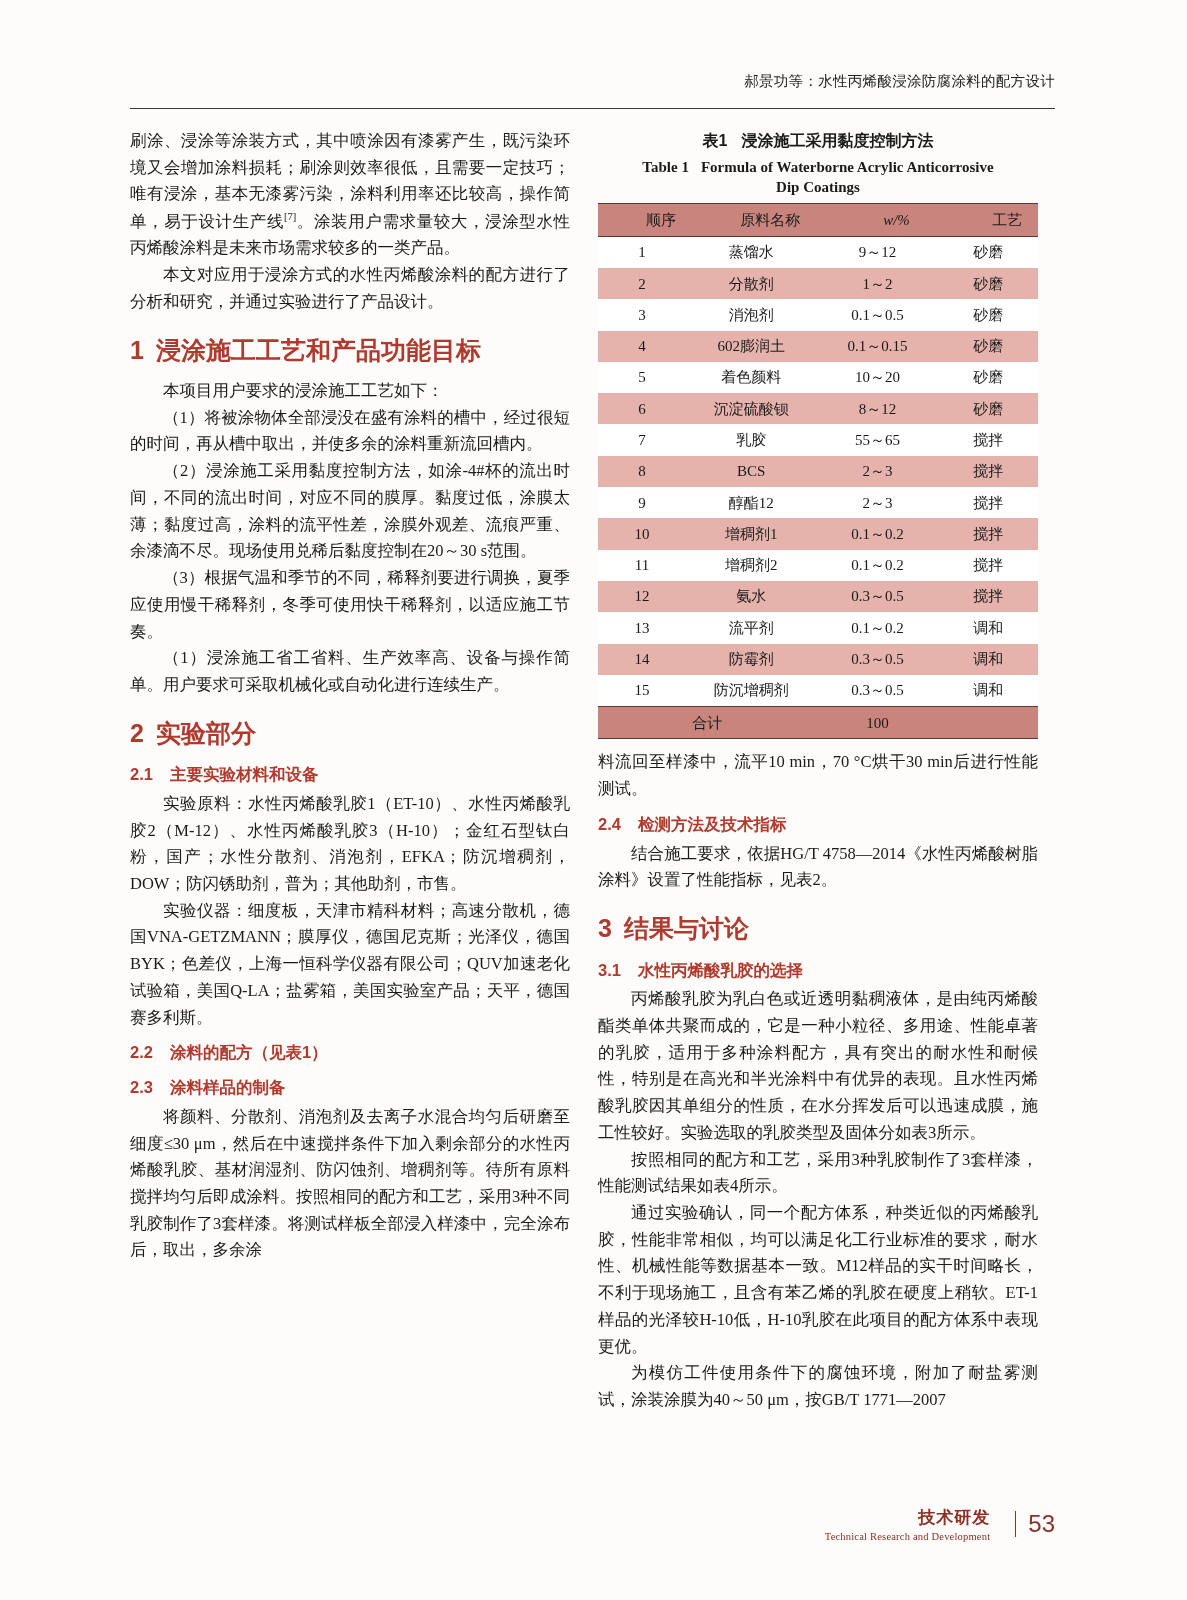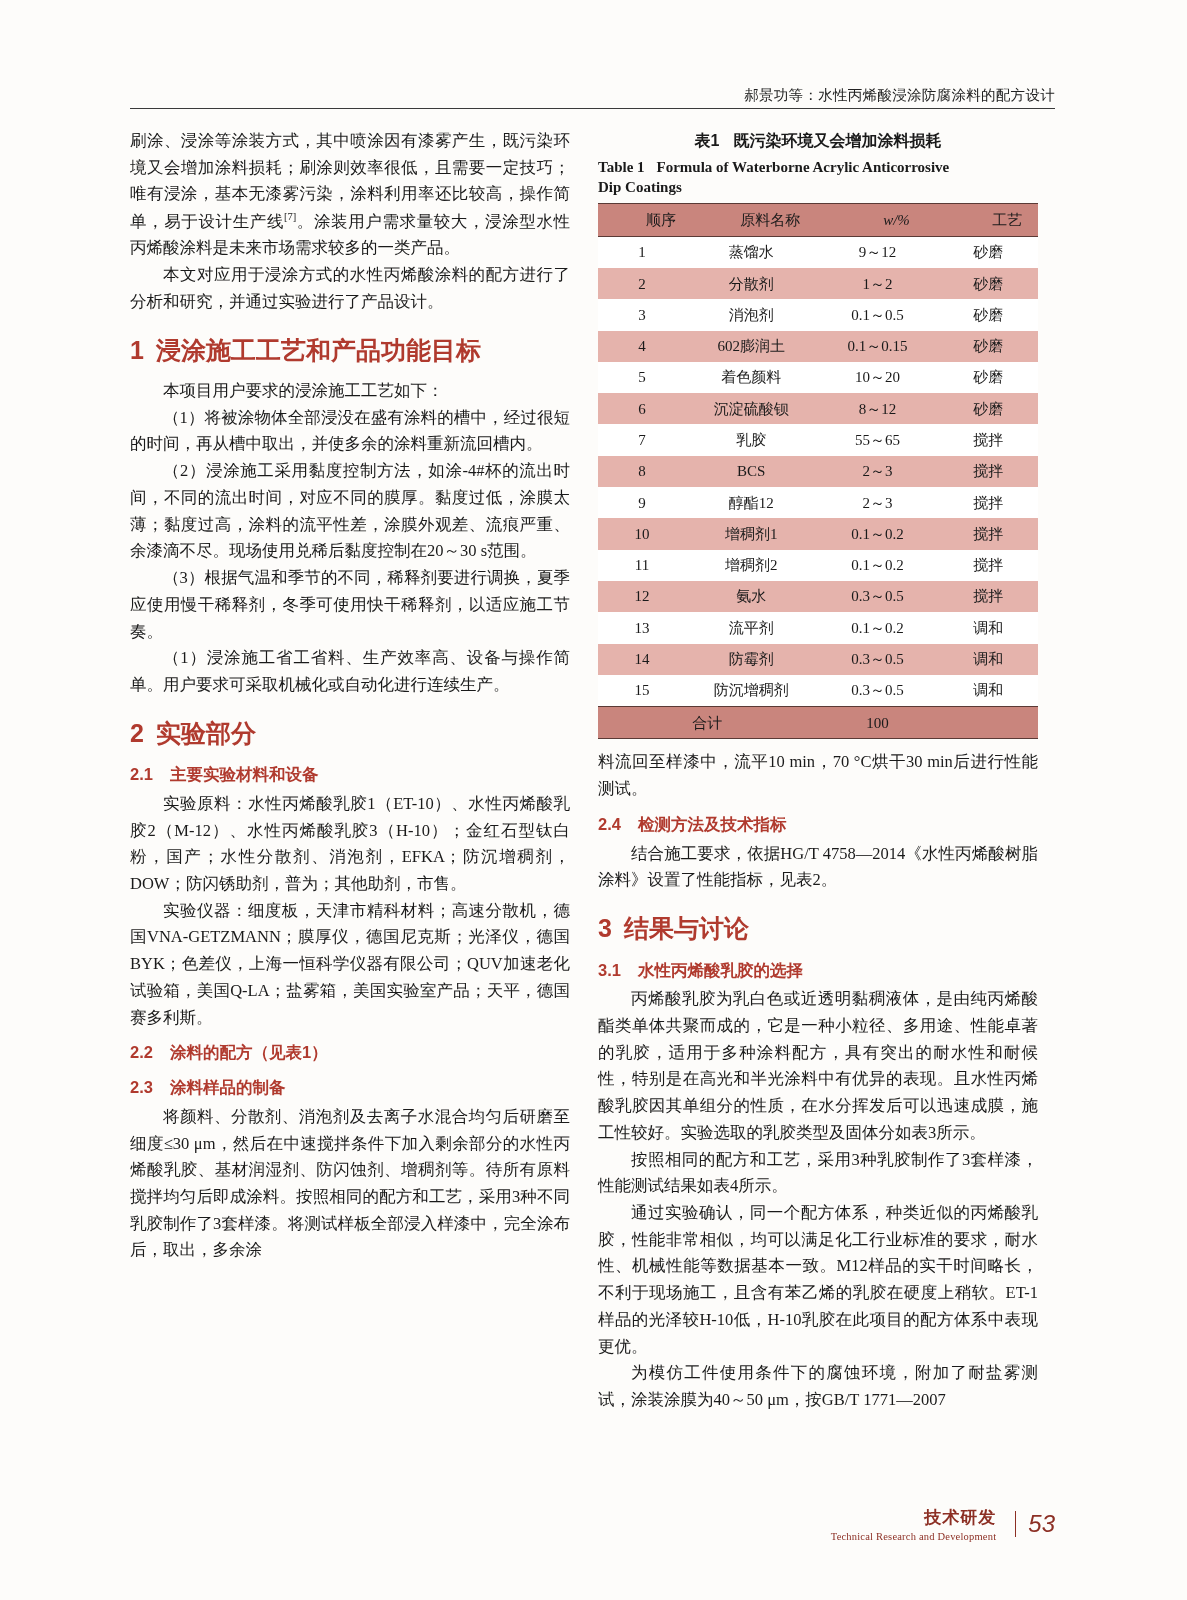--- a/index.html
+++ b/index.html
@@ -18,21 +18,21 @@
   .page {
     position: absolute;
     left: 0; top: 0;
     width: 1187px;
     height: 1600px;
     background: #fdfcfa;
   }
   .header {
     position: absolute;
     left: 130px;
-    top: 86px;
+    top: 72px;
     width: 925px;
     text-align: right;
     font-size: 14.5px;
     color: #222;
     letter-spacing: 0.3px;
   }
   .header-rule {
     position: absolute;
     left: 130px;
     top: 108px;
@@ -93,20 +93,21 @@
   }
   .tbl-title-cn {
     text-align: center;
     font-family: "Liberation Sans", sans-serif;
     font-weight: bold;
     font-size: 16px;
     margin-bottom: 3px;
   }
   .tbl-title-cn .tnum { margin-right: 14px; }
   .tbl-title-en {
+    text-align: center;
     font-family: "Liberation Serif", serif;
     font-weight: bold;
     font-size: 15px;
     line-height: 1.35;
     margin-bottom: 6px;
   }
   .tbl-title-en .tnum { margin-right: 12px; }
   table.formula {
     border-collapse: collapse;
     width: 440px;
@@ -164,25 +165,24 @@
     display: inline-block;
     vertical-align: middle;
     text-align: right;
   }
   .pagenum {
     display: inline-block;
     vertical-align: middle;
     font-family: "Liberation Sans", sans-serif;
     font-size: 24px;
     color: #8c2f24;
-    margin-left: 19px;
+    margin-left: 25px;
     padding-left: 12px;
     border-left: 1.5px solid #8c2f24;
     line-height: 1.1;
-    font-style: italic;
   }
 </style>
 </head>
 <body>
 
 <div class="page">
 
   <div class="header">郝景功等：水性丙烯酸浸涂防腐涂料的配方设计</div>
   <div class="header-rule"></div>
 
@@ -202,21 +202,21 @@
     <p>实验原料：水性丙烯酸乳胶1（ET-10）、水性丙烯酸乳胶2（M-12）、水性丙烯酸乳胶3（H-10）；金红石型钛白粉，国产；水性分散剂、消泡剂，EFKA；防沉增稠剂，DOW；防闪锈助剂，普为；其他助剂，市售。</p>
     <p>实验仪器：细度板，天津市精科材料；高速分散机，德国VNA-GETZMANN；膜厚仪，德国尼克斯；光泽仪，德国BYK；色差仪，上海一恒科学仪器有限公司；QUV加速老化试验箱，美国Q-LA；盐雾箱，美国实验室产品；天平，德国赛多利斯。</p>
     <h3 class="subsection"><span class="num">2.2</span><span>涂料的配方（见表1）</span></h3>
     <h3 class="subsection"><span class="num">2.3</span><span>涂料样品的制备</span></h3>
     <p>将颜料、分散剂、消泡剂及去离子水混合均匀后研磨至细度≤30 μm，然后在中速搅拌条件下加入剩余部分的水性丙烯酸乳胶、基材润湿剂、防闪蚀剂、增稠剂等。待所有原料搅拌均匀后即成涂料。按照相同的配方和工艺，采用3种不同乳胶制作了3套样漆。将测试样板全部浸入样漆中，完全涂布后，取出，多余涂</p>
   </div>
 
   <div class="col col-right">
 
     <div class="table-wrap">
-      <div class="tbl-title-cn"><span class="tnum">表1</span><span>既污染环境又会增加涂料损耗</span></div>
+      <div class="tbl-title-cn"><span class="tnum">表1</span><span>浸涂施工采用黏度控制方法</span></div>
       <div class="tbl-title-en"><span class="tnum">Table 1</span><span>Formula of Waterborne Acrylic Anticorrosive</span><br><span>Dip Coatings</span></div>
 
       <table class="formula">
         <thead>
           <tr>
             <th class="c1">顺序</th>
             <th class="c2">原料名称</th>
             <th class="c3 ital">w/%</th>
             <th class="c4">工艺</th>
           </tr>

